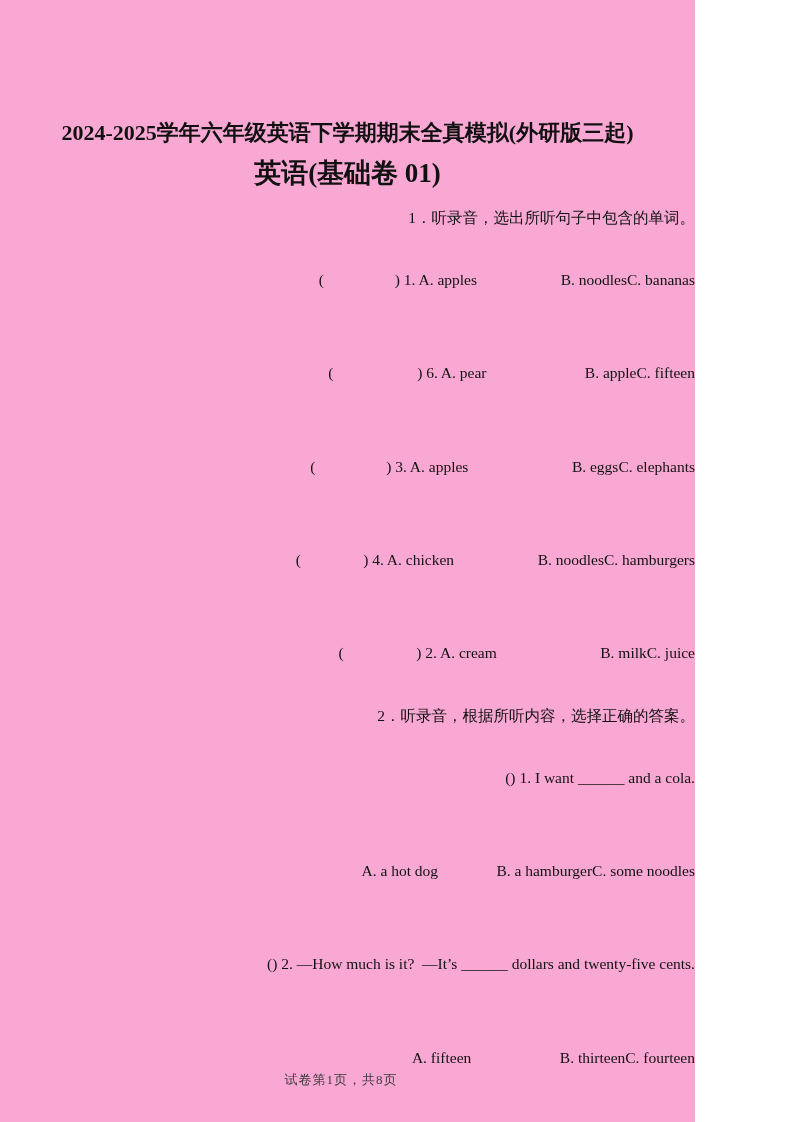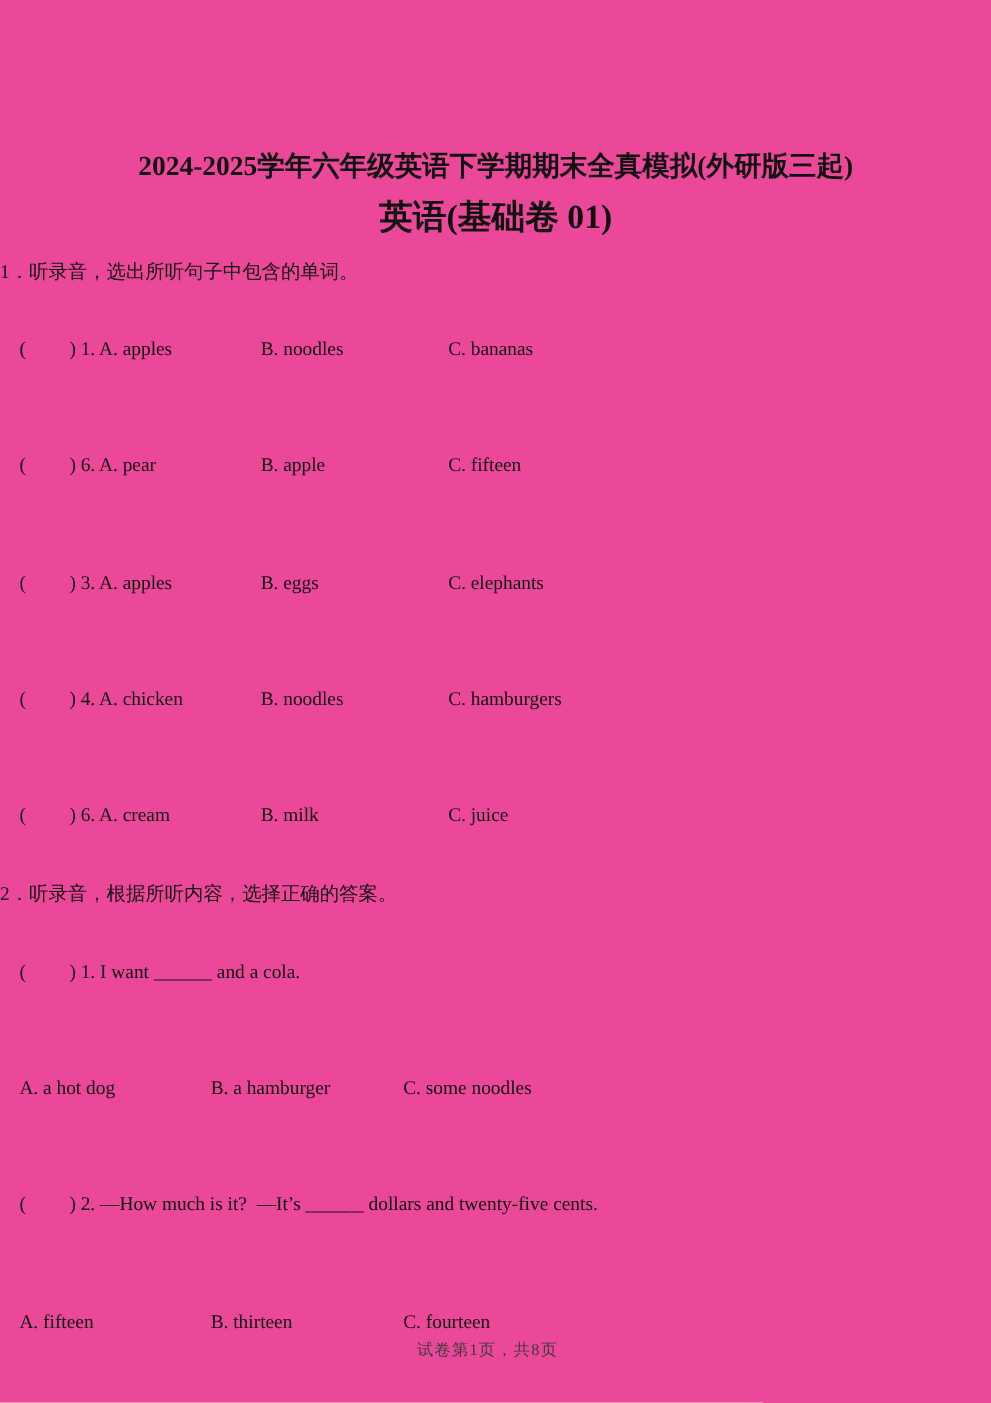--- a/index.html
+++ b/index.html
@@ -1,30 +1,30 @@
 <!DOCTYPE html>
 <html><head>
 <meta charset="utf-8">
 <style>
   html,body{margin:0;padding:0}
   body{
     width:793px;height:1122px;background:#ffffff;overflow:hidden;
     font-family:"Liberation Serif","DejaVu Serif",serif;color:#111;
   }
-  .page{position:relative;width:793px;height:1122px;background:#ec4899}
+  .page{position:relative;width:695px;height:1122px;background:#f9a8d4}
   .t1{
     margin:0;padding:118px 30px 0 30px;
     font-size:22px;line-height:30px;font-weight:bold;text-align:center;white-space:nowrap;
   }
   .t2{
     margin:10px 0 14px 0;
     font-size:27px;line-height:30px;font-weight:bold;text-align:center;
   }
   .line{
-    font-size:15.5px;line-height:31.1px;white-space:pre;
+    font-size:15.5px;line-height:31.1px;white-space:pre;text-align:right;
   }
   .line span{white-space:pre}
   .cp{display:inline-block;width:40px}          
   .ci{display:inline-block;width:153px}         
   .cb{display:inline-block;width:150px}         
   .ca{display:inline-block;width:153px}         
   .cb2{display:inline-block;width:154px}
   .footer{
     position:absolute;left:0;right:13px;bottom:33px;
     text-align:center;font-size:13px;color:#3d3d3d;letter-spacing:1px;
@@ -46,21 +46,21 @@
   <div class="line">
     <span class="cp">(</span><span class="ci">) 6. A. pear</span><span class="cb">B. apple</span><span>C. fifteen</span>
   </div>
   <div class="line">
     <span class="cp">(</span><span class="ci">) 3. A. apples</span><span class="cb">B. eggs</span><span>C. elephants</span>
   </div>
   <div class="line">
     <span class="cp">(</span><span class="ci">) 4. A. chicken</span><span class="cb">B. noodles</span><span>C. hamburgers</span>
   </div>
   <div class="line">
-    <span class="cp">(</span><span class="ci">) 6. A. cream</span><span class="cb">B. milk</span><span>C. juice</span>
+    <span class="cp">(</span><span class="ci">) 2. A. cream</span><span class="cb">B. milk</span><span>C. juice</span>
   </div>
 
   <div class="line">2．听录音，根据所听内容，选择正确的答案。</div>
 
   <div class="line">
     <span class="cp">(</span><span>) 1. I want ______ and a cola.</span>
   </div>
   <div class="line">
     <span class="ca">A. a hot dog</span><span class="cb2">B. a hamburger</span><span>C. some noodles</span>
   </div>

